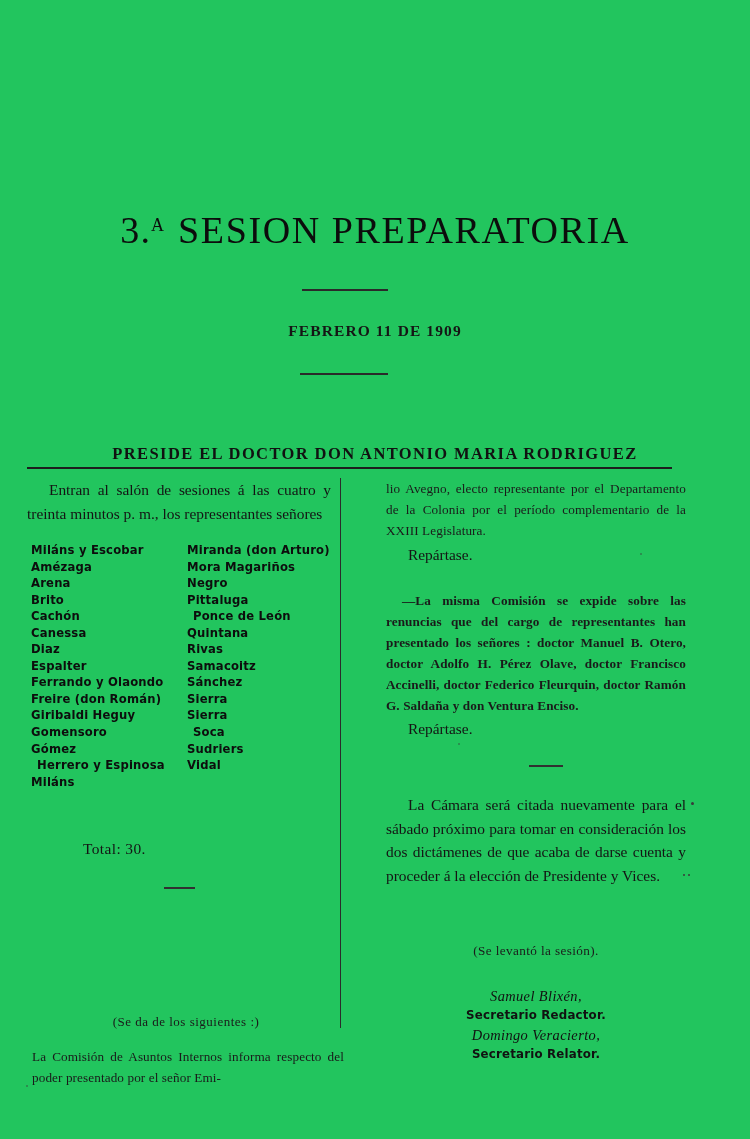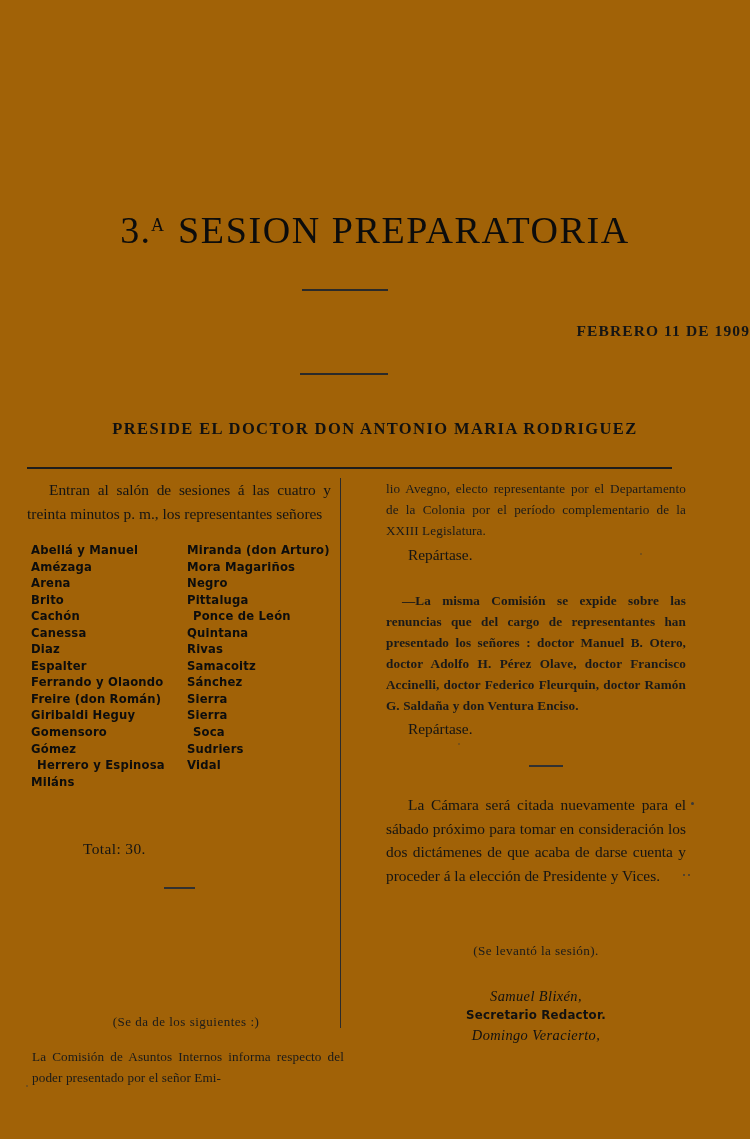--- a/index.html
+++ b/index.html
@@ -12,21 +12,21 @@
     height: 1139px;
     position: relative;
     font-family: "Liberation Serif", "DejaVu Serif", serif;
     color: #101010;
     overflow: hidden;
   }
 
   .page {
     position: absolute;
     inset: 0;
-    background: #a16207;
+    background: #22c55e;
   }
 
   
   .masthead {
     position: absolute;
     left: 0;
     top: 0;
     width: 750px;
   }
   .main-title {
@@ -60,32 +60,32 @@
     background: #2a2a2a;
   }
   .rule-short.r1 { left: 302px; top: 289px; width: 86px; }
   .rule-short.r2 { left: 300px; top: 373px; width: 88px; }
 
   .date-line {
     position: absolute;
     left: 0;
     top: 322px;
     width: 750px;
-    text-align: right;
+    text-align: center;
     font-size: 15.5px;
     letter-spacing: 1.1px;
     font-weight: 700;
     color: #151515;
     font-family: "Liberation Serif", serif;
   }
 
   .preside-line {
     position: absolute;
     left: 0;
-    top: 419px;
+    top: 444px;
     width: 750px;
     text-align: center;
     font-size: 16.5px;
     letter-spacing: 1.4px;
     font-weight: 700;
     color: #111;
     white-space: nowrap;
   }
 
   .rule-wide {
@@ -329,21 +329,21 @@
   <div class="columns">
 
     <div class="col-divider"></div>
 
     <div class="col-left">
 
       <p class="body">Entran al salón de sesiones á las cuatro y treinta minutos p. m., los representantes señores</p>
 
       <div class="roster">
         <div class="roster-col a">
-          <div class="nm">Abellá y  Manuel</div>
+          <div class="nm">Miláns y  Escobar</div>
           <div class="nm">Amézaga</div>
           <div class="nm">Arena</div>
           <div class="nm">Brito</div>
           <div class="nm">Cachón</div>
           <div class="nm">Canessa</div>
           <div class="nm">Diaz</div>
           <div class="nm">Espalter</div>
           <div class="nm">Ferrando  y  Olaondo</div>
           <div class="nm">Freire (don  Román)</div>
           <div class="nm">Giribaldi  Heguy</div>
@@ -400,20 +400,21 @@
         <p class="body">La Cámara será citada nuevamente para el sábado próximo para tomar en consideración los dos dictámenes de que acaba de darse cuenta y proceder á la elección de Presidente y Vices.</p>
       </div>
 
 
       <div class="levanto">(Se  levantó  la  sesión).</div>
 
       <div class="signatures">
         <div class="name">Samuel Blixén,</div>
         <div class="role">Secretario  Redactor.</div>
         <div class="name">Domingo  Veracierto,</div>
+        <div class="role">Secretario  Relator.</div>
       </div>
     </div>
   </div>
 
   <div class="speck s1"></div>
   <div class="speck s2"></div>
   <div class="speck s3"></div>
   <div class="speck s4"></div>
   <div class="speck s5"></div>
   <div class="speck s6"></div>

